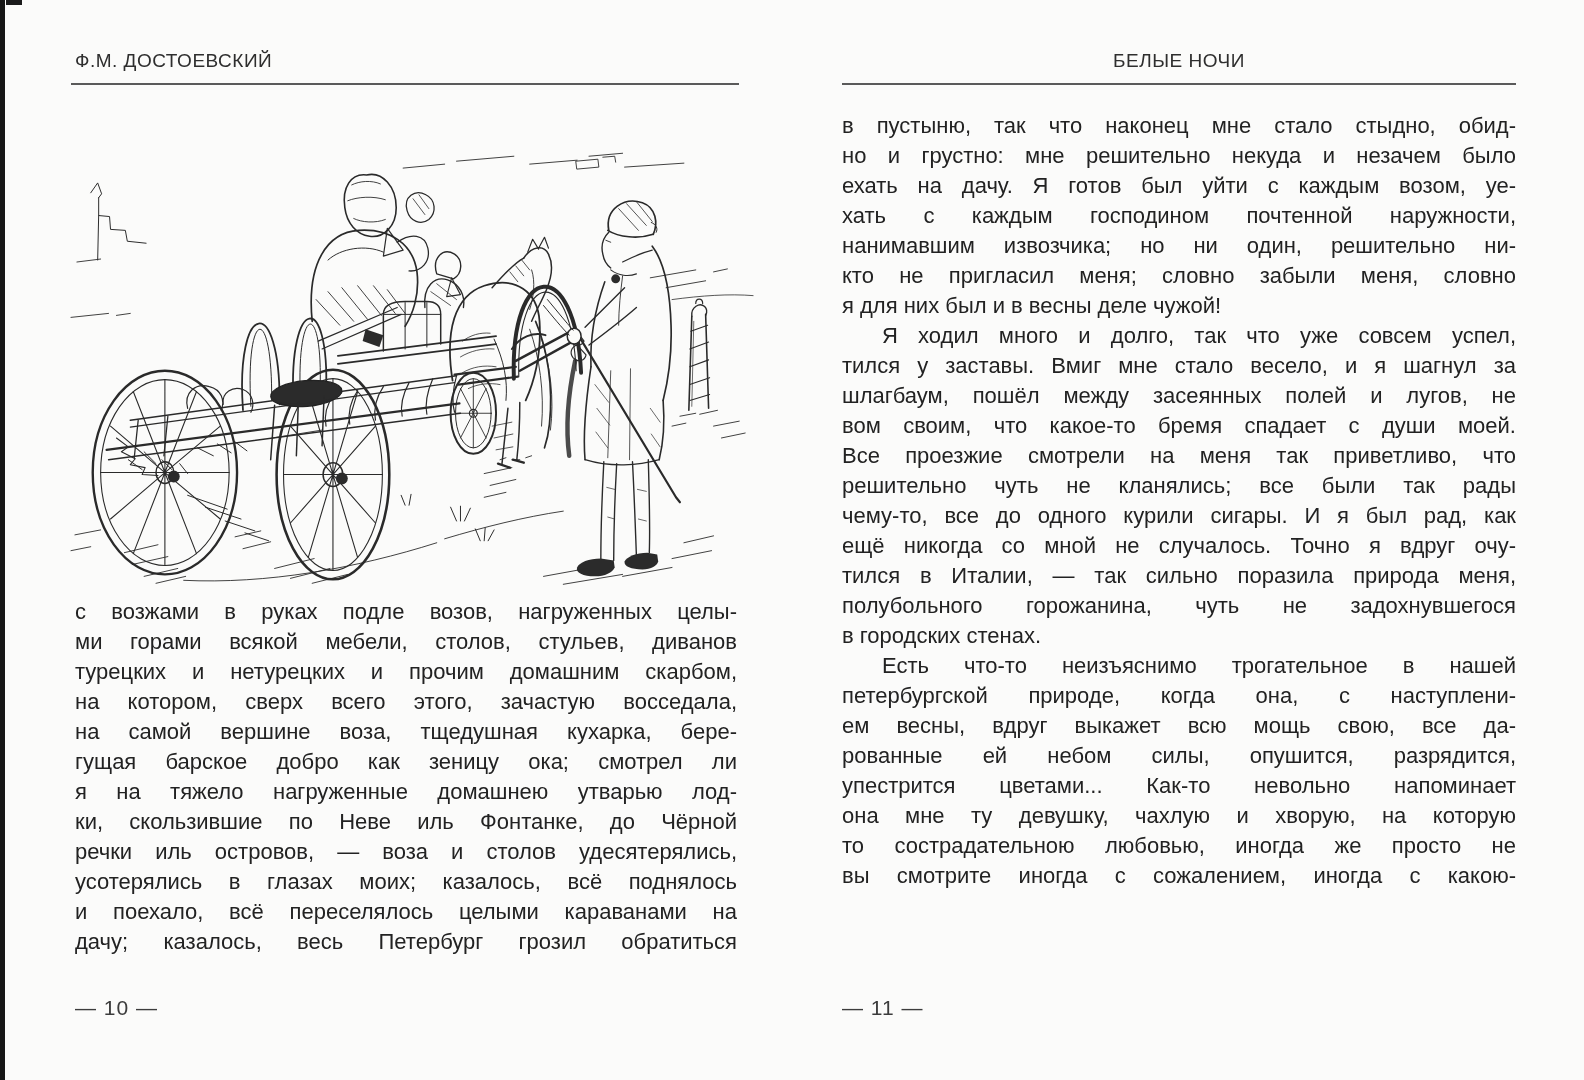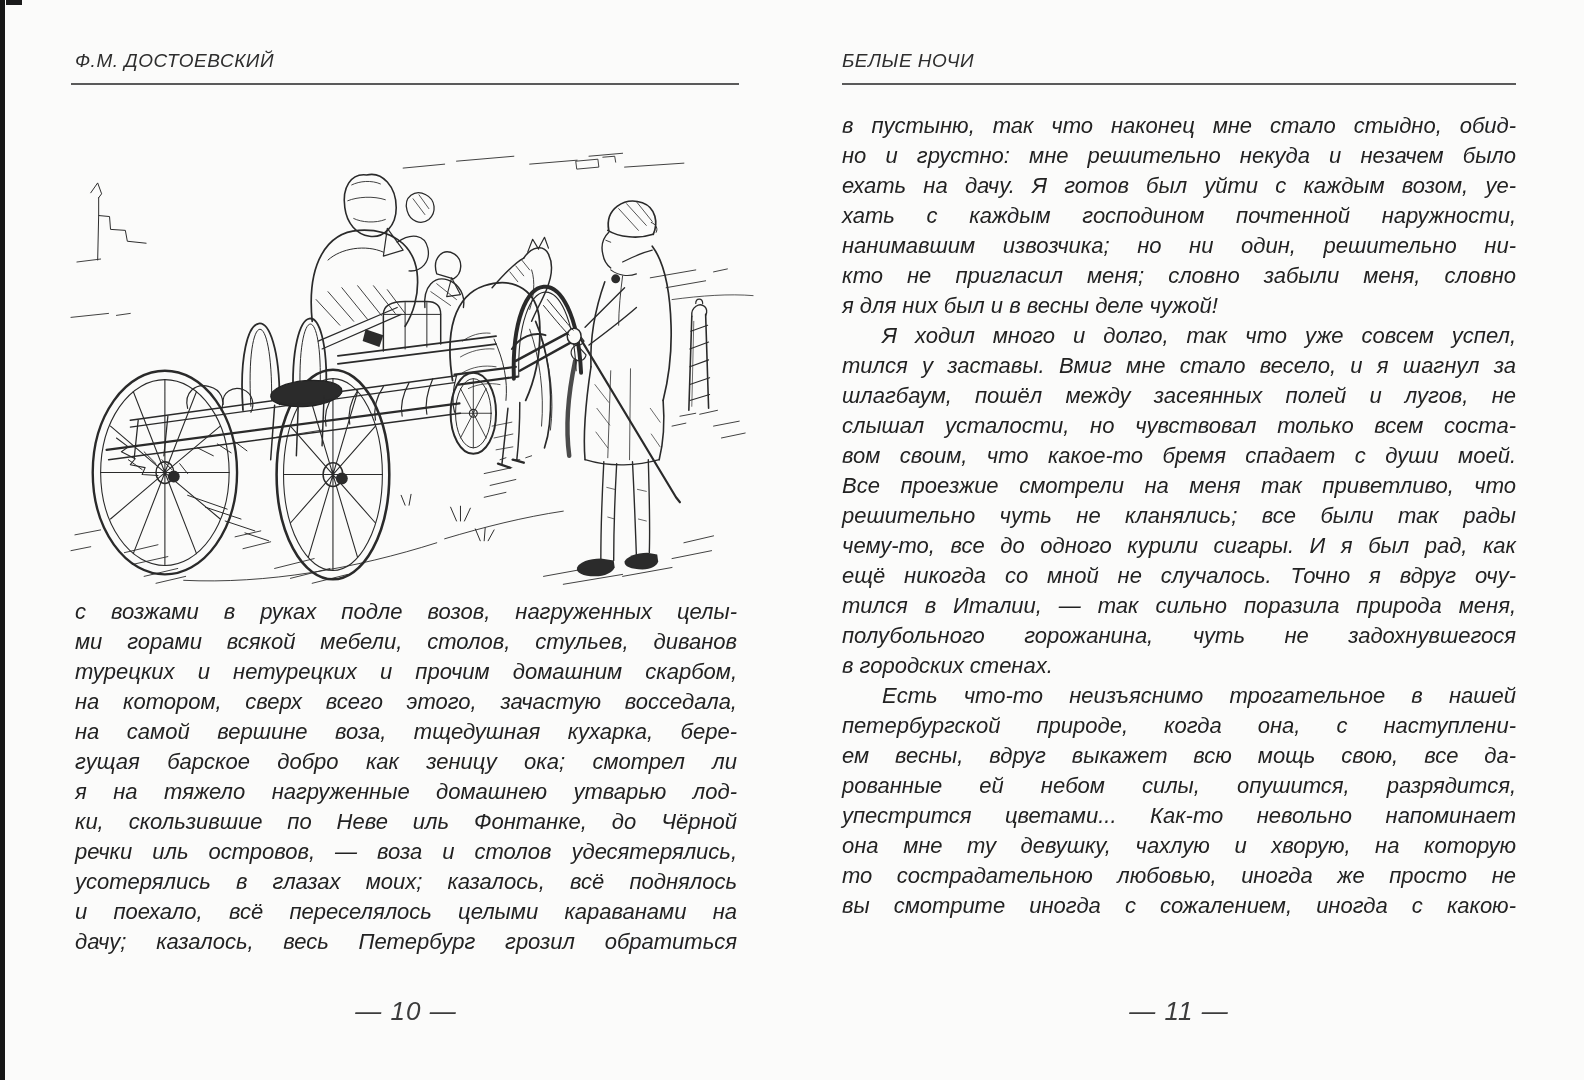--- a/index.html
+++ b/index.html
@@ -3,38 +3,38 @@
 <meta charset="utf-8">
 <style>
   html,body{margin:0;padding:0;}
   body{
     width:1584px;height:1080px;position:relative;overflow:hidden;
     background:#fbfbfa;color:#1e1e1e;
     font-family:"Liberation Sans","DejaVu Sans",sans-serif;
   }
   .edge-strip{position:absolute;left:0;top:0;width:5px;height:1080px;background:#161616;}
   .corner-mark{position:absolute;left:6px;top:0;width:16px;height:5px;background:#1b1b1b;}
-  .page{position:absolute;top:0;height:1080px;font-style:italic;}
+  .page{position:absolute;top:0;height:1080px;}
   .page-left{left:75px;width:662px;}
   .page-right{left:842px;width:674px;}
   .running-head{position:absolute;top:50px;left:0;width:100%;
     font-size:19px;letter-spacing:.5px;color:#2e2e2e;}
-  .running-head.right{text-align:left;}
+  .running-head.right{text-align:center;}
   .head-rule{position:absolute;top:83px;height:1.5px;background:#5a5a5a;}
   .page-left .head-rule{left:-4px;width:668px;}
   .page-right .head-rule{left:0;width:674px;}
   .illustration{position:absolute;left:-6px;top:108px;width:692px;height:482px;}
   .body-text{position:absolute;left:0;width:100%;font-size:22px;line-height:30px;color:#222;}
   .page-left  .body-text{top:597px;}
   .page-right .body-text{top:111px;}
   .line{text-align:justify;text-align-last:justify;}
   .line.para-end{text-align-last:left;}
   .line.indent{text-indent:40px;}
-  .page-number{position:absolute;top:996px;left:0;width:100%;text-align:center;
-    font-size:26px;color:#3c3c3c;letter-spacing:1px;}
+  .page-number{position:absolute;top:996px;left:0;width:100%;text-align:left;
+    font-size:21px;color:#3c3c3c;letter-spacing:1px;}
   svg .ln{fill:none;stroke:#2a2a2a;stroke-width:1.3;stroke-linecap:round;stroke-linejoin:round;}
 </style>
 </head>
 <body>
 
 <div class="edge-strip"></div>
 <div class="corner-mark"></div>
 
 <div class="page page-left">
   <div class="running-head">Ф.М. ДОСТОЕВСКИЙ</div>
@@ -203,21 +203,20 @@
       <div class="line">в пустыню, так что наконец мне стало стыдно, обид-</div>
       <div class="line">но и грустно: мне решительно некуда и незачем было</div>
       <div class="line">ехать на дачу. Я готов был уйти с каждым возом, уе-</div>
       <div class="line">хать с каждым господином почтенной наружности,</div>
       <div class="line">нанимавшим извозчика; но ни один, решительно ни-</div>
       <div class="line">кто не пригласил меня; словно забыли меня, словно</div>
       <div class="line para-end">я для них был и в весны деле чужой!</div>
       <div class="line indent">Я ходил много и долго, так что уже совсем успел,</div>
       <div class="line">тился у заставы. Вмиг мне стало весело, и я шагнул за</div>
       <div class="line">шлагбаум, пошёл между засеянных полей и лугов, не</div>
-      <div class="line">слышал усталости, но чувствовал только всем соста-</div>
       <div class="line">вом своим, что какое-то бремя спадает с души моей.</div>
       <div class="line">Все проезжие смотрели на меня так приветливо, что</div>
       <div class="line">решительно чуть не кланялись; все были так рады</div>
       <div class="line">чему-то, все до одного курили сигары. И я был рад, как</div>
       <div class="line">ещё никогда со мной не случалось. Точно я вдруг очу-</div>
       <div class="line">тился в Италии, — так сильно поразила природа меня,</div>
       <div class="line">полубольного горожанина, чуть не задохнувшегося</div>
       <div class="line para-end">в городских стенах.</div>
       <div class="line indent">Есть что-то неизъяснимо трогательное в нашей</div>
       <div class="line">петербургской природе, когда она, с наступлени-</div>

